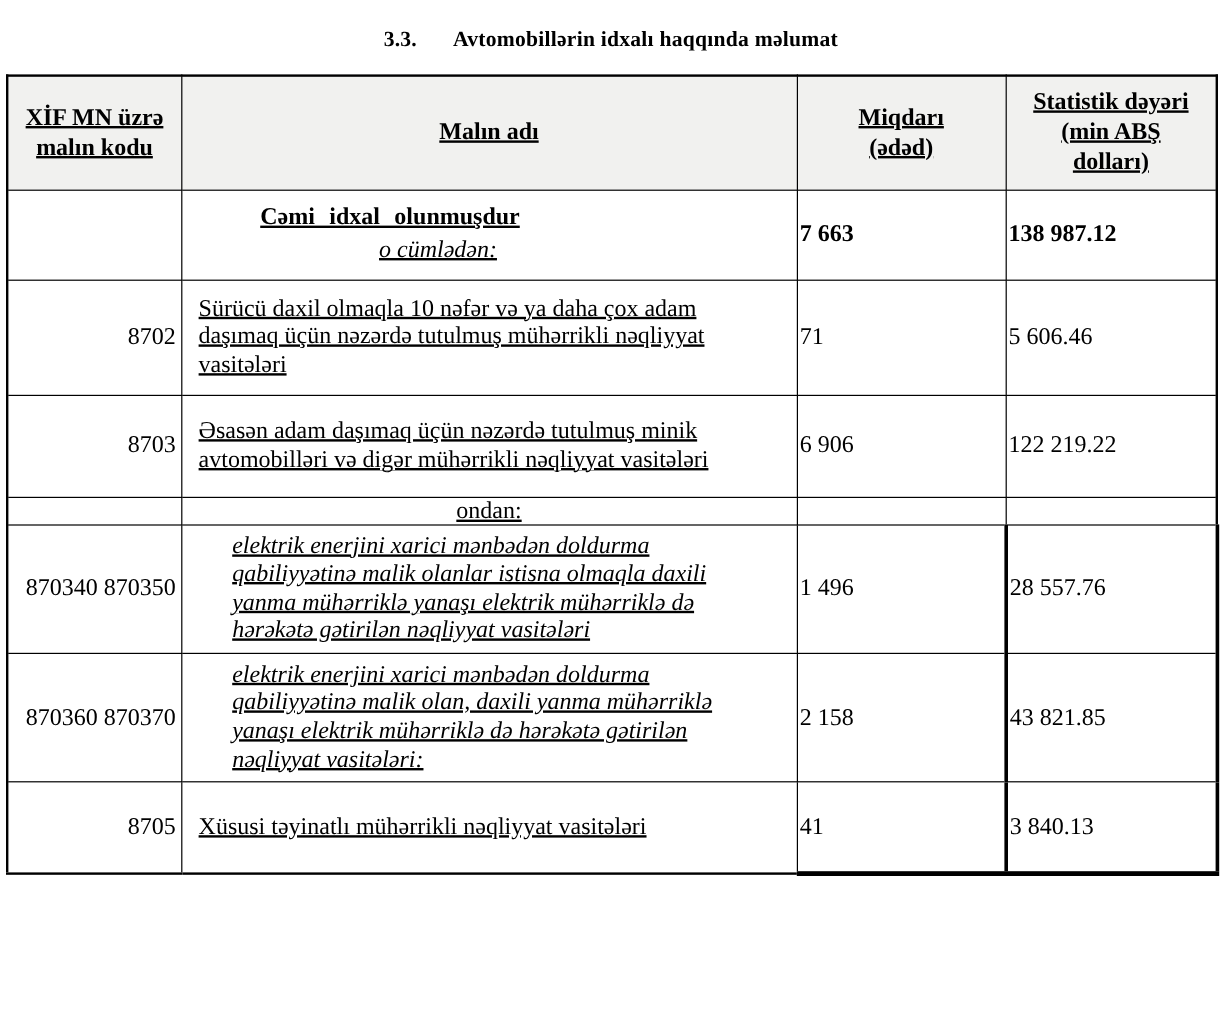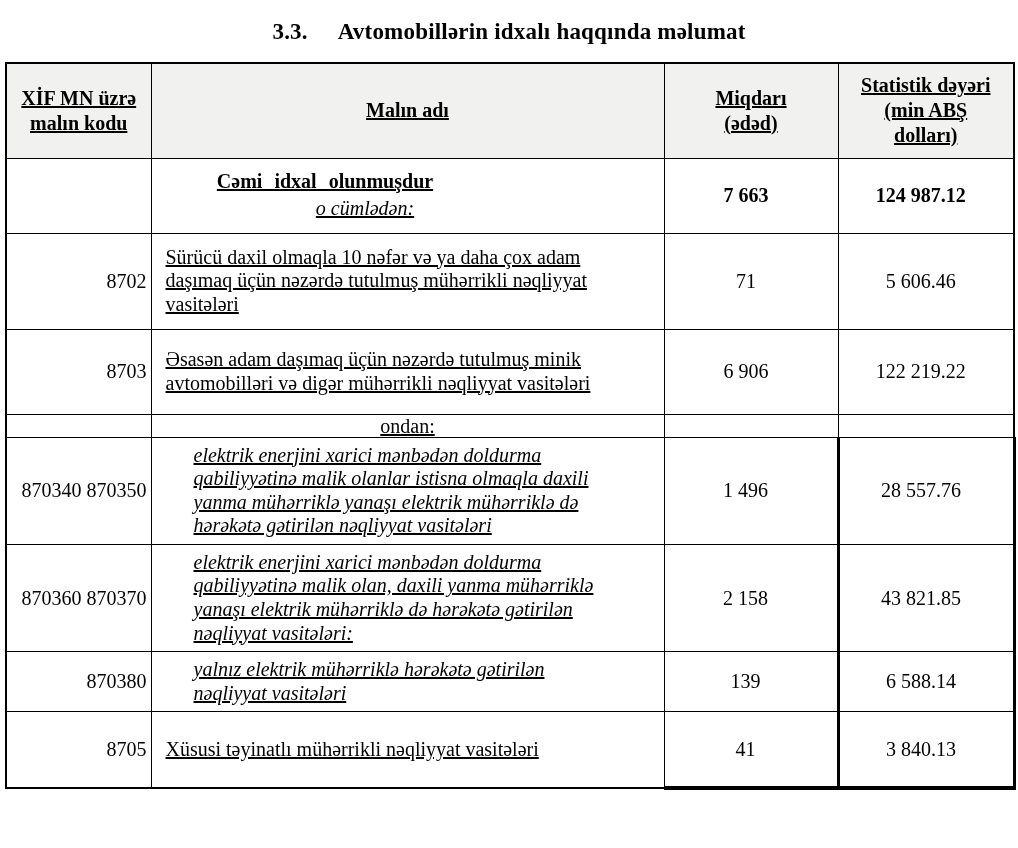--- a/index.html
+++ b/index.html
@@ -11,21 +11,21 @@
     color: #000;
     font-family: "Liberation Serif", serif;
     overflow: hidden;
   }
   .title-wrap {
     height: 62px;
     display: flex;
     align-items: center;
     justify-content: center;
     font-weight: bold;
-    font-size: 23px;
+    font-size: 18px;
     letter-spacing: 0.2px;
     padding-top: 2px;
   }
   .title-number { margin-right: 30px; }
 
   table.imports {
     border-collapse: collapse;
     table-layout: fixed;
     width: 1008px;
     margin-left: 5px;
@@ -62,21 +62,21 @@
     padding: 2px 4px;
   }
   td.c-name {
     text-align: left;
     vertical-align: middle;
     padding: 6px 30px 6px 14px;
     line-height: 1.18;
     text-decoration: underline;
   }
   td.c-qty, td.c-val {
-    text-align: center;
+    text-align: left;
     vertical-align: middle;
     padding: 2px 12px 2px 2px;
   }
   tr.r-total td.c-qty, tr.r-total td.c-val { font-weight: bold; }
   tr.r-total td.c-name { padding: 4px 0 4px 0; text-align: center; }
   .total-line1 { font-weight: bold; word-spacing: 7px; padding-right: 165px; }
   .total-line2 { font-style: italic; padding-right: 85px; margin-top: 3px; }
 
   tr.r-section td.c-name { text-align: center; padding: 0; line-height: 1; }
 
@@ -118,21 +118,21 @@
     </tr>
   </thead>
   <tbody>
     <tr class="r-total">
       <td class="c-code"></td>
       <td class="c-name">
         <div class="total-line1">Cəmi idxal olunmuşdur</div>
         <div class="total-line2">o cümlədən:</div>
       </td>
       <td class="c-qty">7 663</td>
-      <td class="c-val">124 987.12</td>
+      <td class="c-val">138 987.12</td>
     </tr>
     <tr class="r-8702">
       <td class="c-code">8702</td>
       <td class="c-name">Sürücü daxil olmaqla 10 nəfər və ya daha çox adam daşımaq üçün nəzərdə tutulmuş mühərrikli nəqliyyat vasitələri</td>
       <td class="c-qty">71</td>
       <td class="c-val">5 606.46</td>
     </tr>
     <tr class="r-8703">
       <td class="c-code">8703</td>
       <td class="c-name">Əsasən adam daşımaq üçün nəzərdə tutulmuş minik avtomobilləri və digər mühərrikli nəqliyyat vasitələri</td>
@@ -150,26 +150,20 @@
       <td class="c-name">elektrik enerjini xarici mənbədən doldurma qabiliyyətinə malik olanlar istisna olmaqla daxili yanma mühərriklə yanaşı elektrik mühərriklə də hərəkətə gətirilən nəqliyyat vasitələri</td>
       <td class="c-qty">1 496</td>
       <td class="c-val">28 557.76</td>
     </tr>
     <tr class="r-sub2 heavy">
       <td class="c-code">870360 870370</td>
       <td class="c-name">elektrik enerjini xarici mənbədən doldurma qabiliyyətinə malik olan, daxili yanma mühərriklə yanaşı elektrik mühərriklə də hərəkətə gətirilən nəqliyyat vasitələri:</td>
       <td class="c-qty">2 158</td>
       <td class="c-val">43 821.85</td>
     </tr>
-    <tr class="r-sub3 heavy">
-      <td class="c-code">870380</td>
-      <td class="c-name">yalnız elektrik mühərriklə hərəkətə gətirilən nəqliyyat vasitələri</td>
-      <td class="c-qty">139</td>
-      <td class="c-val">6 588.14</td>
-    </tr>
     <tr class="r-8705 heavy">
       <td class="c-code">8705</td>
       <td class="c-name">Xüsusi təyinatlı mühərrikli nəqliyyat vasitələri</td>
       <td class="c-qty">41</td>
       <td class="c-val">3 840.13</td>
     </tr>
   </tbody>
 </table>
 
 </body></html>

